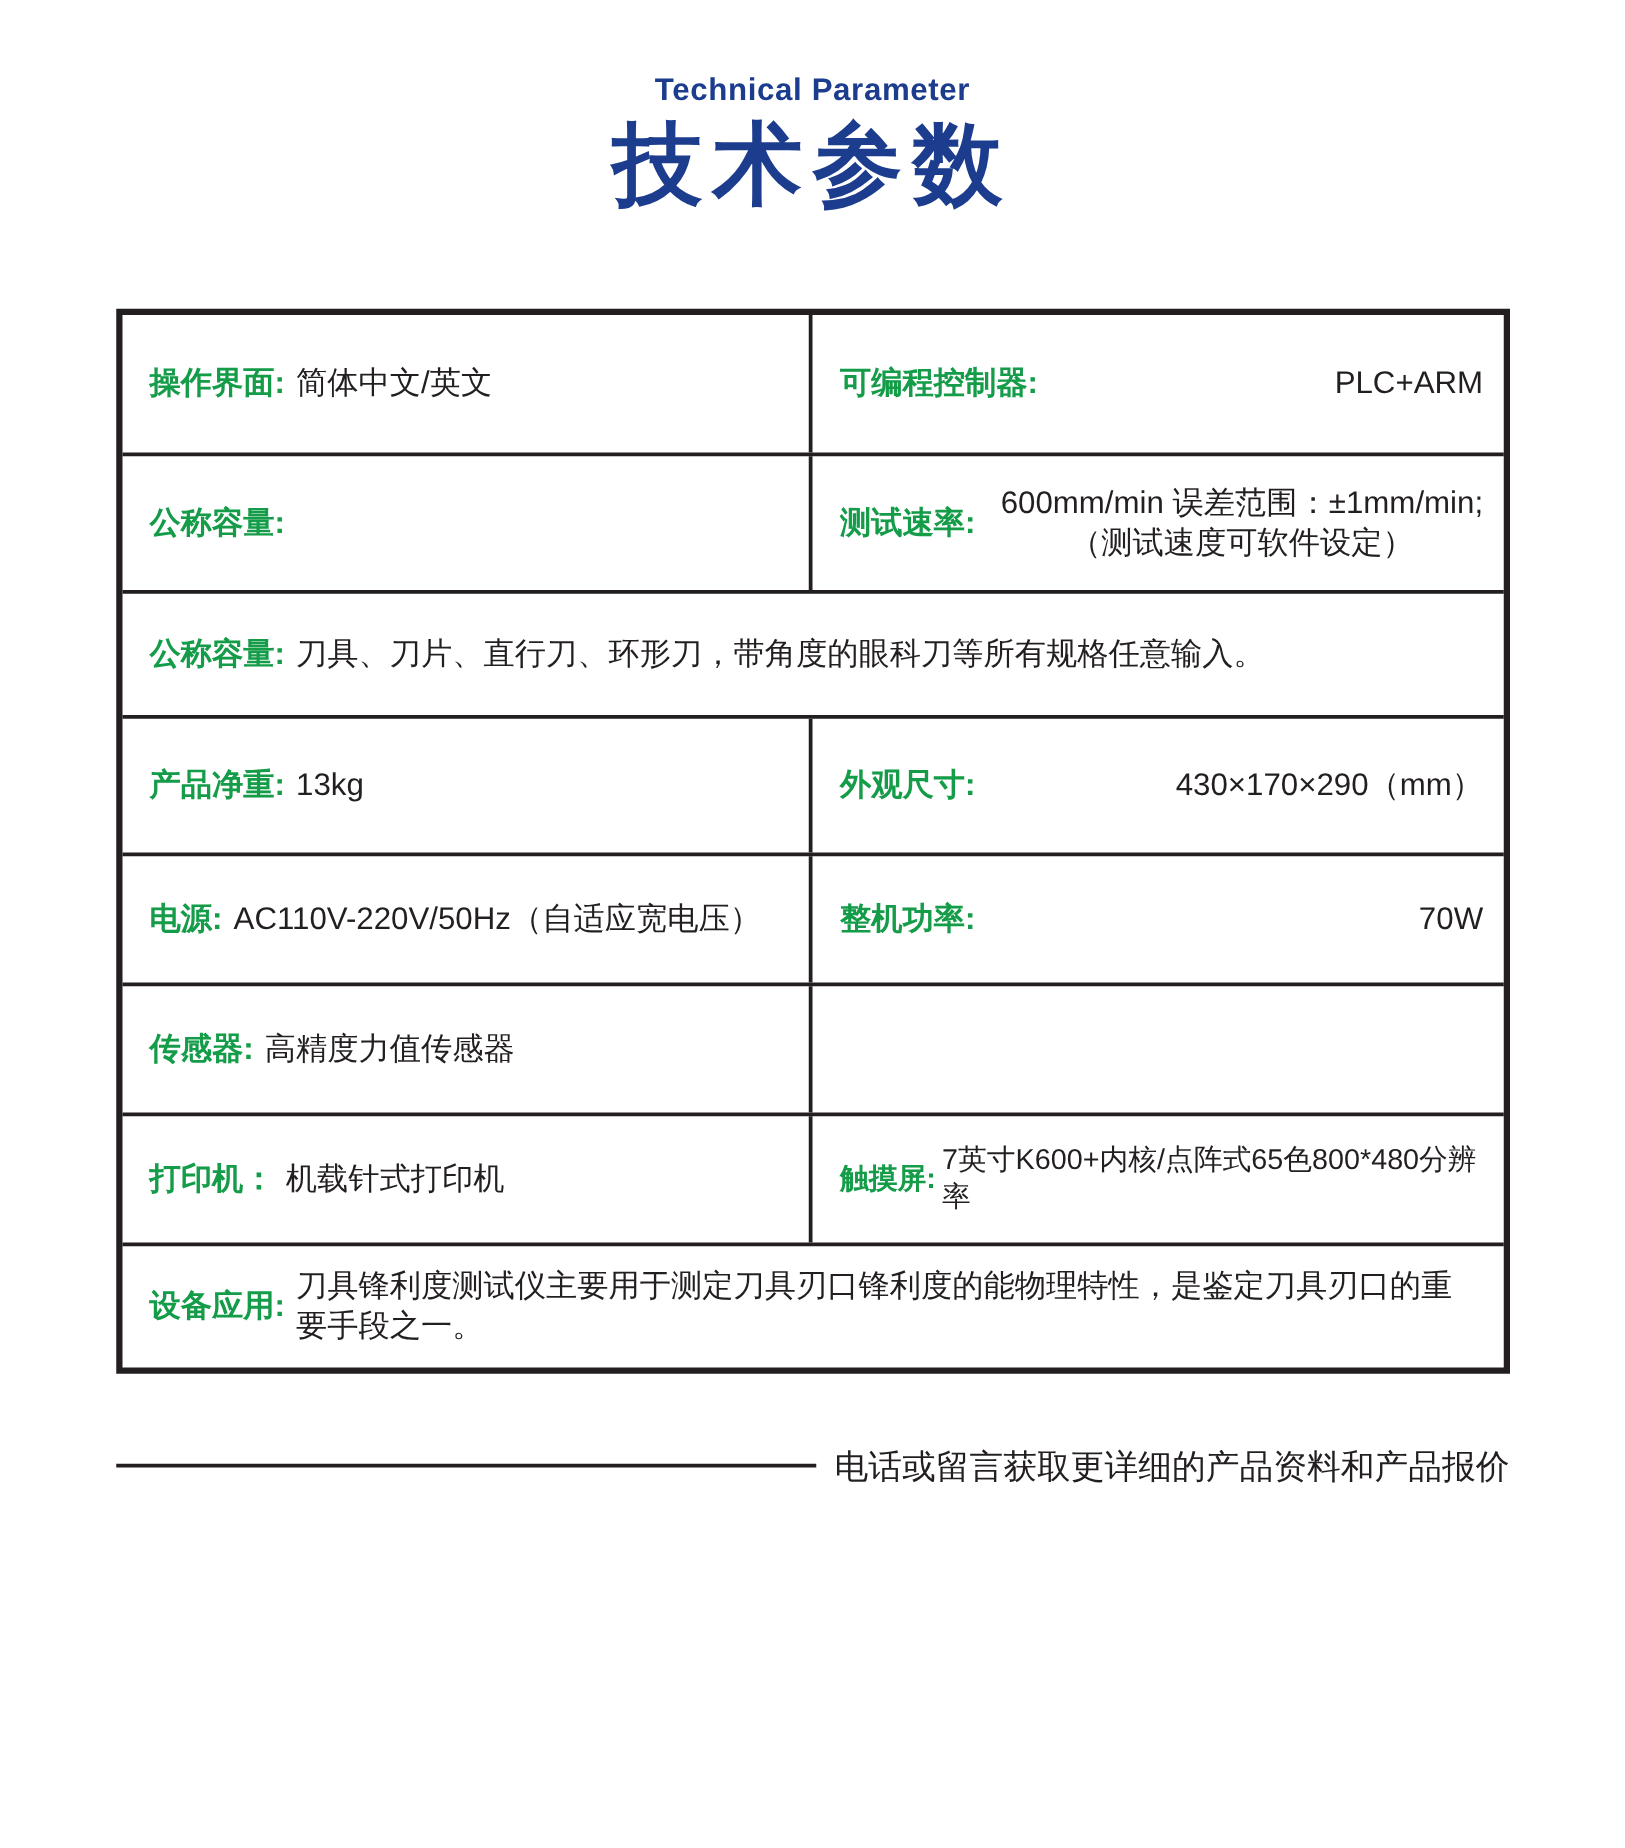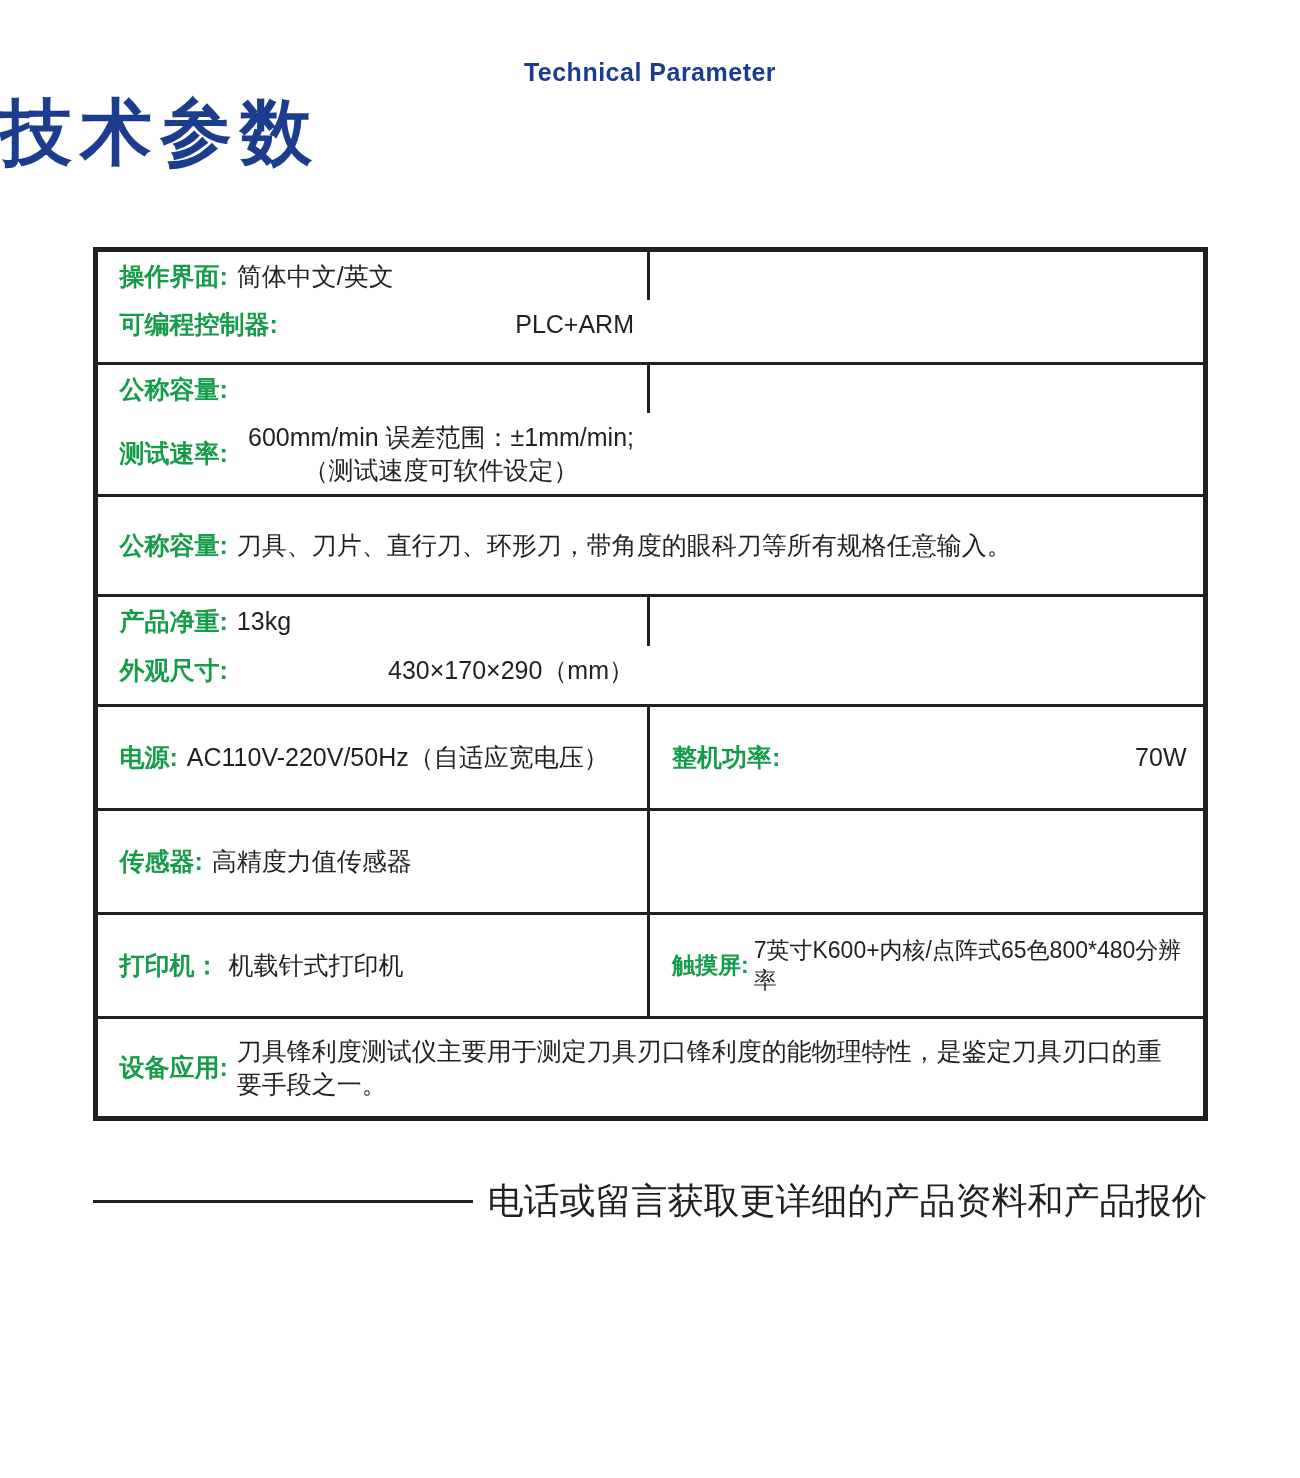--- a/index.html
+++ b/index.html
@@ -18,36 +18,37 @@
   .subtitle {
     padding-top: 58px;
     text-align: center;
     font-size: 25px;
     font-weight: bold;
     color: #1c3c8d;
     letter-spacing: 0.5px;
   }
   .big-title {
     margin: 8px 0 0 0;
+    text-align: center;
     font-size: 72px;
     font-weight: bold;
     color: #1c3c8d;
     letter-spacing: 8px;
     line-height: 1.05;
   }
 
   
   .spec-table {
     width: 1115px;
     margin: 76px auto 0 auto;
     border: 5px solid #231f20;
     background: #ffffff;
   }
   .row { display: flex; min-height: 104px; }
-  .row.tall { min-height: 110px; flex-direction: column; }
+  .row.tall { min-height: 110px; }
   .row.short { min-height: 100px; }
   .row + .row { border-top: 3px solid #231f20; }
   .cell {
     display: flex;
     align-items: center;
     padding: 8px 16px 8px 22px;
     font-size: 25px;
     line-height: 1.3;
   }
   .cell.left  { width: 50%; border-right: 3px solid #231f20; }
@@ -67,21 +68,21 @@
   .cell.tight .label { margin-right: 5px; }
 
   
   .footer {
     width: 1115px;
     margin: 56px auto 0 auto;
     display: flex;
     align-items: center;
   }
   .rule { flex: 1; height: 3px; background: #231f20; }
-  .note { margin-left: 15px; font-size: 36px; color: #231f20; white-space: nowrap; }
+  .note { margin-left: 15px; font-size: 27px; color: #231f20; white-space: nowrap; }
 </style>
 </head>
 <body>
 
 <div class="page">
 
   <div class="subtitle">Technical Parameter</div>
   <h1 class="big-title">技术参数</h1>
 
   <div class="spec-table">

